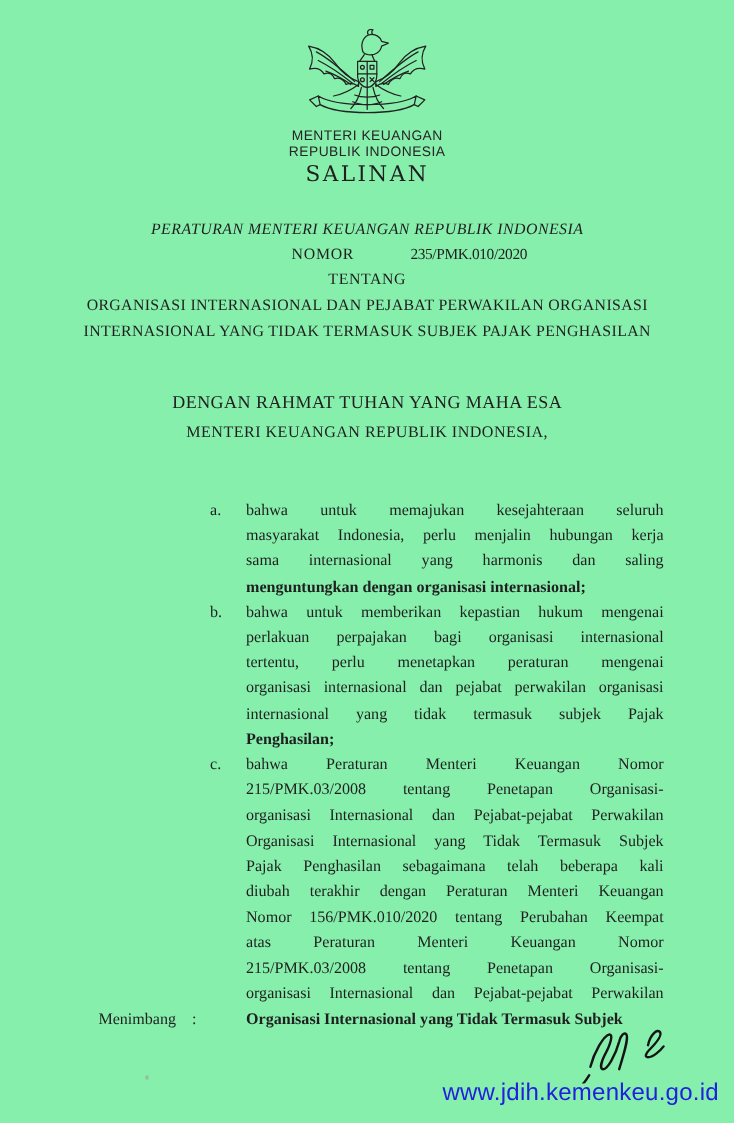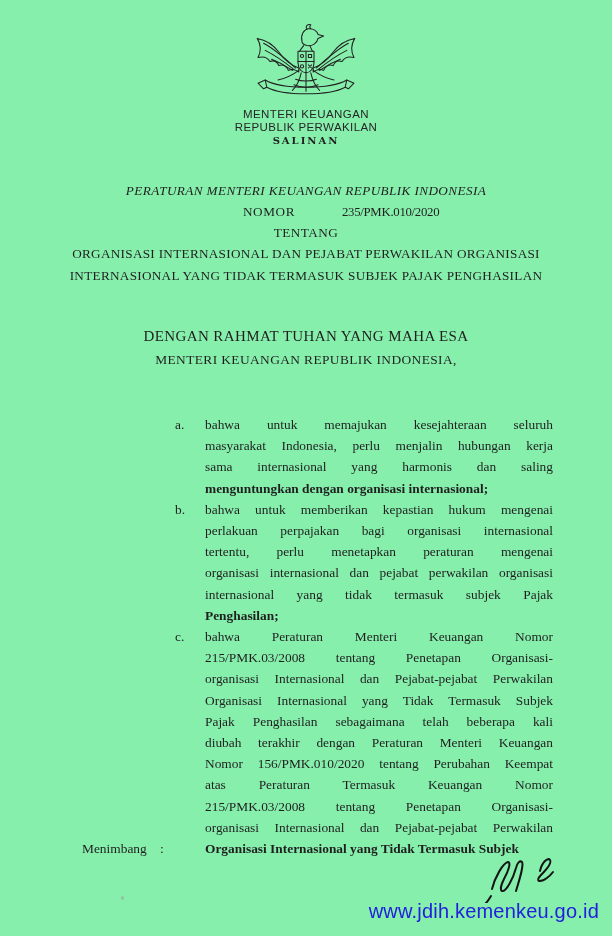--- a/index.html
+++ b/index.html
@@ -4,21 +4,21 @@
 <style>
   html,body{margin:0;padding:0;background:#ffffff;}
   .page{
     position:relative;width:612px;height:936px;margin:0 auto;
     background:#86efac;overflow:hidden;
     font-family:"Liberation Serif",serif;color:#1f1f1f;
   }
   .cline{position:absolute;left:0;width:100%;text-align:center;white-space:nowrap;}
   .emblem-wrap{position:absolute;top:24px;left:50%;transform:translateX(-50%);}
   .ministry{top:108px;font-family:"Liberation Sans",sans-serif;font-size:11.5px;line-height:13px;letter-spacing:.4px;color:#262626;}
-  .salinan{top:135px;font-family:"DejaVu Serif",serif;font-size:10px;font-weight:bold;letter-spacing:2px;}
+  .salinan{top:135px;font-family:"DejaVu Serif",serif;font-size:18px;font-weight:normal;letter-spacing:2px;}
   .t-heading{top:183px;font-size:13.2px;letter-spacing:.4px;font-style:italic;}
   .t-nomor{top:204px;height:18px;}
   .nomor-label{position:absolute;left:243px;font-size:13.2px;letter-spacing:.6px;}
   .nomor-value{position:absolute;left:342px;font-family:Liberation Serif, serif;font-size:12.8px;letter-spacing:-.3px;top:1px;}
   .t-tentang{top:225px;font-size:13.2px;letter-spacing:.5px;}
   .t-subj1{top:246px;font-size:13.2px;letter-spacing:.3px;}
   .t-subj2{top:268px;font-size:13.2px;letter-spacing:.3px;}
   .invocation{top:328px;font-size:15px;letter-spacing:.4px;}
   .authority{top:352px;font-size:13.4px;letter-spacing:.4px;}
   .considering{position:absolute;left:82px;top:414px;width:471px;font-size:13.4px;line-height:21.2px;}
@@ -73,21 +73,21 @@
       <path d="M59,61 C57,70 53,78 48,83 M65,61 L65,84 M71,61 C73,70 77,78 82,83"></path>
       <path d="M50,76 C58,80 72,80 80,76 M52,69 C59,72 71,72 78,69"></path>
 
       <path d="M14,70 C34,82 96,82 116,70 L114,79 C94,90 36,90 16,79 Z"></path>
       <path d="M14,70 L5,74 L12,81 L16,79 M116,70 L125,74 L118,81 L114,79"></path>
     </svg>
   </div>
 
   <div class="cline ministry">
     <div>MENTERI KEUANGAN</div>
-    <div>REPUBLIK PERWAKILAN</div>
+    <div>REPUBLIK INDONESIA</div>
   </div>
   <div class="cline salinan">SALINAN</div>
 
   <div class="cline t-heading">PERATURAN MENTERI KEUANGAN REPUBLIK INDONESIA</div>
   <div class="cline t-nomor">
     <span class="nomor-label">NOMOR</span>
     <span class="nomor-value">235/PMK.010/2020</span>
   </div>
   <div class="cline t-tentang">TENTANG</div>
   <div class="cline t-subj1">ORGANISASI INTERNASIONAL DAN PEJABAT PERWAKILAN ORGANISASI</div>
@@ -127,21 +127,21 @@
         <div class="c-item">
           <div class="c-letter">c.</div>
           <div class="c-lines">
             <div class="jline">bahwa Peraturan Menteri Keuangan Nomor</div>
             <div class="jline">215/PMK.03/2008 tentang Penetapan Organisasi-</div>
             <div class="jline">organisasi Internasional dan Pejabat-pejabat Perwakilan</div>
             <div class="jline">Organisasi Internasional yang Tidak Termasuk Subjek</div>
             <div class="jline">Pajak Penghasilan sebagaimana telah beberapa kali</div>
             <div class="jline">diubah terakhir dengan Peraturan Menteri Keuangan</div>
             <div class="jline">Nomor 156/PMK.010/2020 tentang Perubahan Keempat</div>
-            <div class="jline">atas Peraturan Termasuk Keuangan Nomor</div>
+            <div class="jline">atas Peraturan Menteri Keuangan Nomor</div>
             <div class="jline">215/PMK.03/2008 tentang Penetapan Organisasi-</div>
             <div class="jline">organisasi Internasional dan Pejabat-pejabat Perwakilan</div>
             <div class="lline">Organisasi Internasional yang Tidak Termasuk Subjek</div>
           </div>
         </div>
 
       </div>
     </div>
   </div>
 

